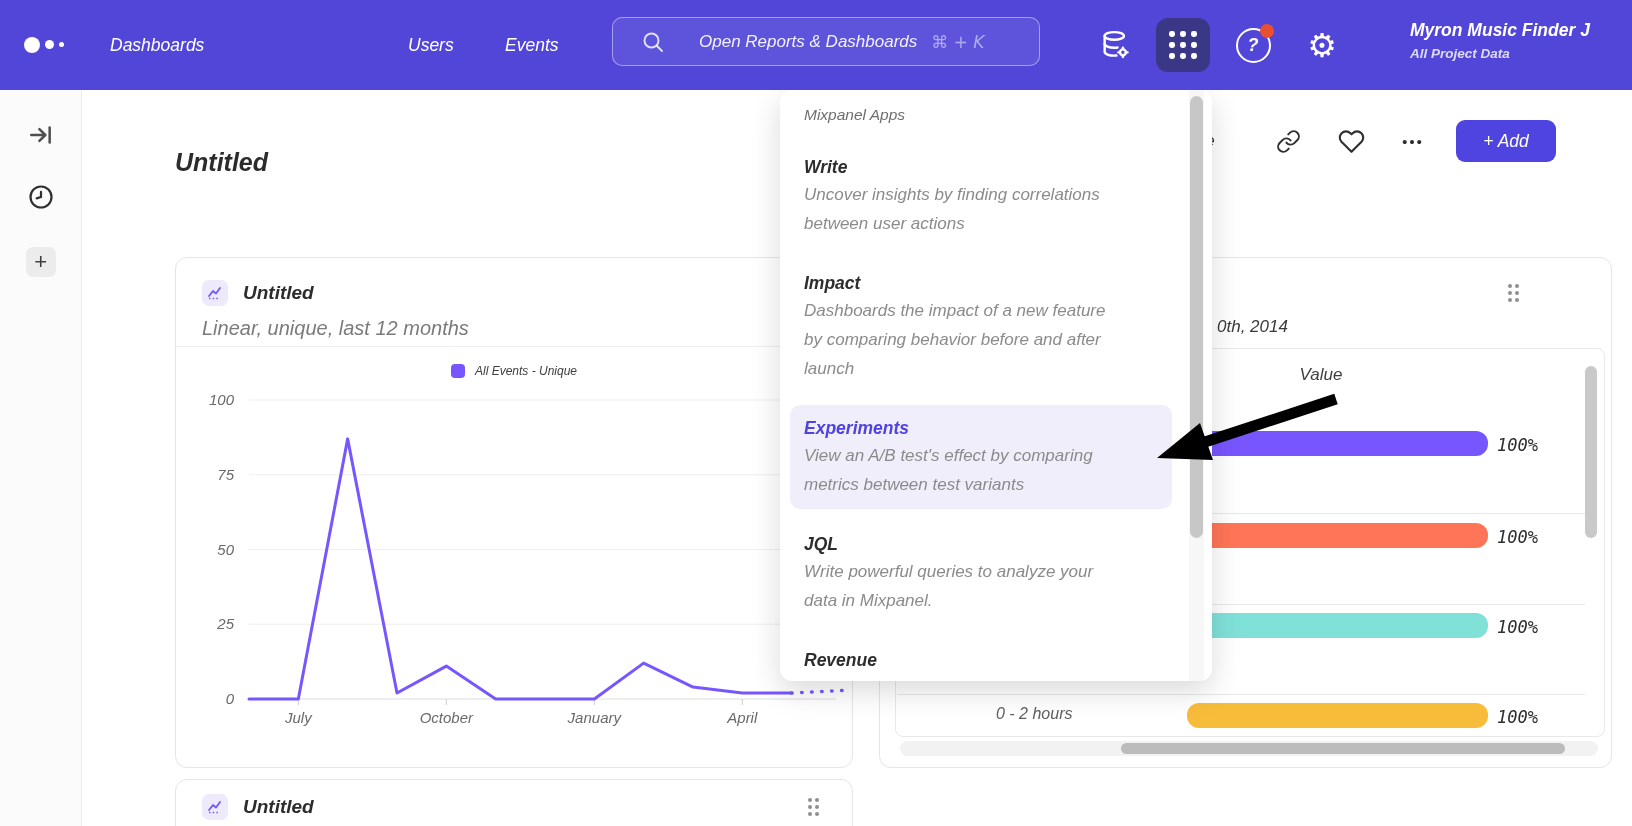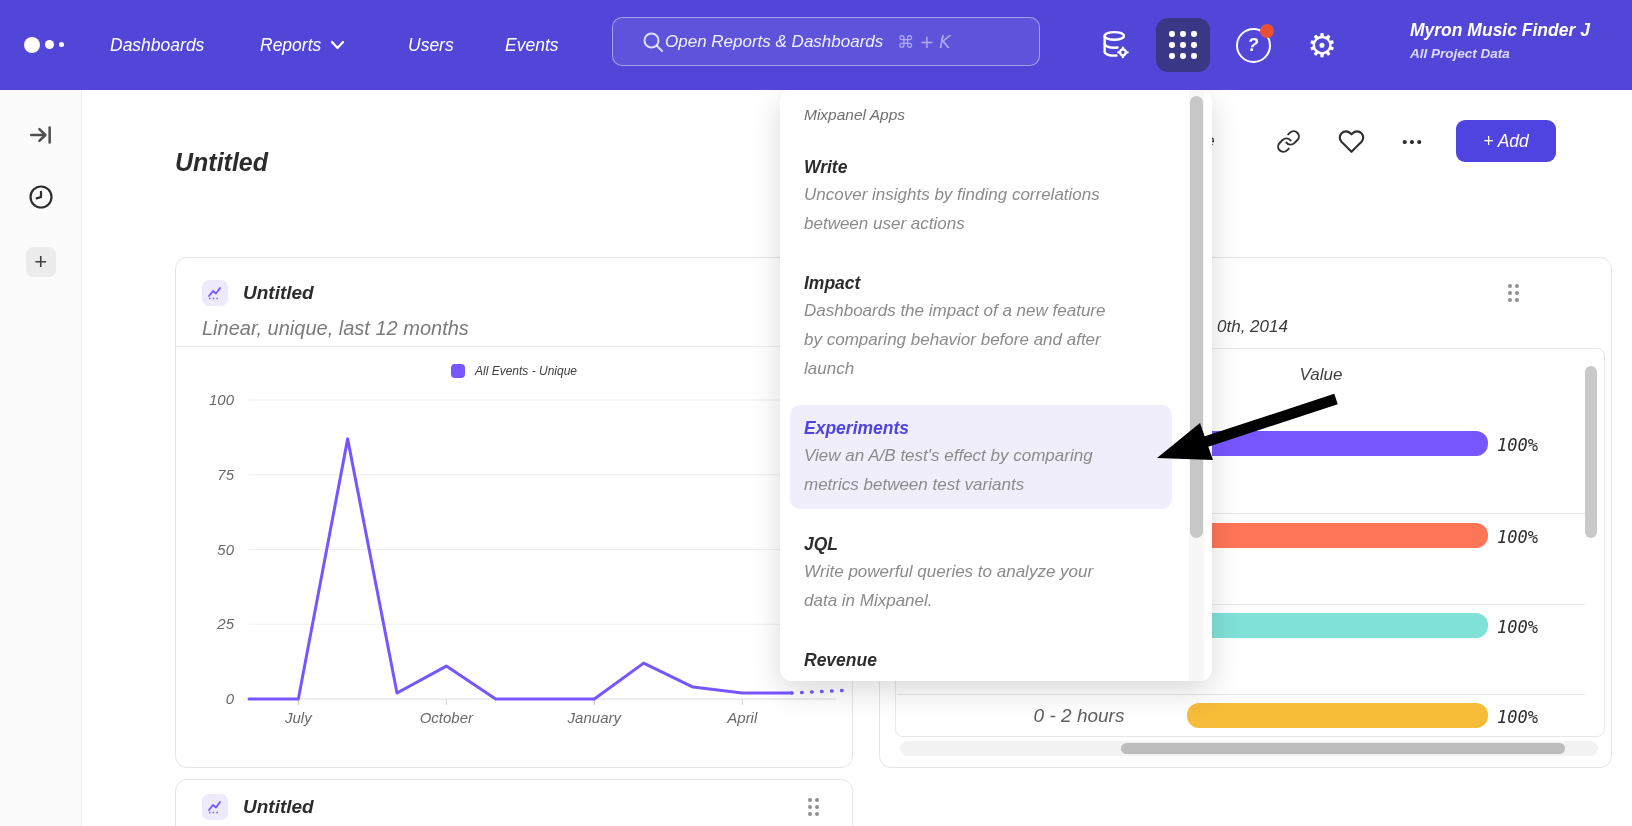--- a/index.html
+++ b/index.html
@@ -83,39 +83,33 @@
 
   <header class="topnav">
     <div class="abs" style="left:24px;top:36px;width:46px;height:18px;cursor:pointer;">
       <span class="logo-dot" style="width:16px;height:16px;position:absolute;left:0;top:1px;"></span>
       <span class="logo-dot" style="width:9px;height:9px;position:absolute;left:21px;top:4px;"></span>
       <span class="logo-dot" style="width:5px;height:5px;position:absolute;left:35px;top:6px;"></span>
     </div>
     <a class="nav-link" style="left:110px;">
         <span>Dashboards</span>
       </a>
-    <a class="nav-link" style="left:260px;">
-      <span>Reports</span>
-      <svg width="15" height="10" viewBox="0 0 15 10">
-          <polyline points="2,2 7.5,8 13,2" fill="none" stroke="#fff" stroke-width="2.2" stroke-linecap="round" stroke-linejoin="round"></polyline>
-        </svg>
-    </a>
     <a class="nav-link" style="left:408px;text-align:center;">
         <span>Users</span>
       </a>
     <a class="nav-link" style="left:505px;">
         <span>Events</span>
       </a>
 
     <div class="searchbox">
       <svg style="margin-left:28px;" width="24" height="24" viewBox="0 0 24 24">
         <circle cx="10.5" cy="10.5" r="7" fill="none" stroke="rgba(255,255,255,.8)" stroke-width="2"></circle>
         <line x1="15.8" y1="15.8" x2="21" y2="21" stroke="rgba(255,255,255,.8)" stroke-width="2" stroke-linecap="round"></line>
       </svg>
-      <span style="">Open Reports &amp; Dashboards</span>
+      <span style="margin-left:34px;">Open Reports &amp; Dashboards</span>
       <span class="shortcut djv">⌘ + K</span>
     </div>
 
     <div class="navicon" style="left:1088px;">
       <svg width="34" height="34" viewBox="0 0 24 24" fill="none" stroke="#fff" stroke-width="1.7" stroke-linecap="round">
         <ellipse cx="11.5" cy="5.6" rx="6.8" ry="2.7"></ellipse>
         <path d="M4.7 5.6v5.6c0 1.5 3 2.7 6.8 2.7.8 0 1.6-.05 2.3-.15"></path>
         <path d="M4.7 11.2v5.6c0 1.5 3 2.7 6.8 2.7.5 0 1-.02 1.5-.06"></path>
         <circle cx="17.6" cy="17.2" r="2.1"></circle>
         <line x1="17.6" y1="13.9" x2="17.6" y2="14.9"></line>
@@ -249,21 +243,21 @@
     <div class="vbar" style="left: 291px; top: 82px; background: rgb(120, 86, 255); width: 301px;"></div>
     <div class="vbar" style="left: 291px; top: 174px; background: rgb(255, 117, 87); width: 301px;"></div>
     <div class="vbar" style="left: 291px; top: 264px; background: rgb(128, 225, 217); width: 301px;"></div>
     <div class="vbar" style="left: 291px; top: 354px; background: rgb(248, 188, 59); width: 301px;"></div>
 
     <div class="pct" style="left:601px;top:86px;">100%</div>
     <div class="pct" style="left:601px;top:178px;">100%</div>
     <div class="pct" style="left:601px;top:268px;">100%</div>
     <div class="pct" style="left:601px;top:358px;">100%</div>
 
-    <div style="position:absolute;left:100px;top:356px;width:166px;text-align:center;font-size:19px;color:#5f5f5f;">0 - 2 hours</div>
+    <div style="position:absolute;left:100px;top:356px;width:166px;text-align:left;font-size:16px;color:#5f5f5f;">0 - 2 hours</div>
 
     <div class="scroll-thumb" style="left:689px;top:17px;width:12px;height:172px;"></div>
   </div>
   <div class="scroll-track" style="left:900px;top:741px;width:698px;height:15px;z-index:10;"></div>
   <div class="scroll-thumb" style="left:1121px;top:743px;width:444px;height:11px;background:#bcbcbc;z-index:11;"></div>
 
   <section class="card" style="left:175px;top:779px;width:678px;height:120px;">
     <div class="card-icon" style="left:26px;top:14px;">
       <svg width="16" height="16" viewBox="0 0 16 16">
           <polyline points="2,11 6,6 9,8.5 13,3" fill="none" stroke="#7856ff" stroke-width="1.8" stroke-linecap="round" stroke-linejoin="round"></polyline>

